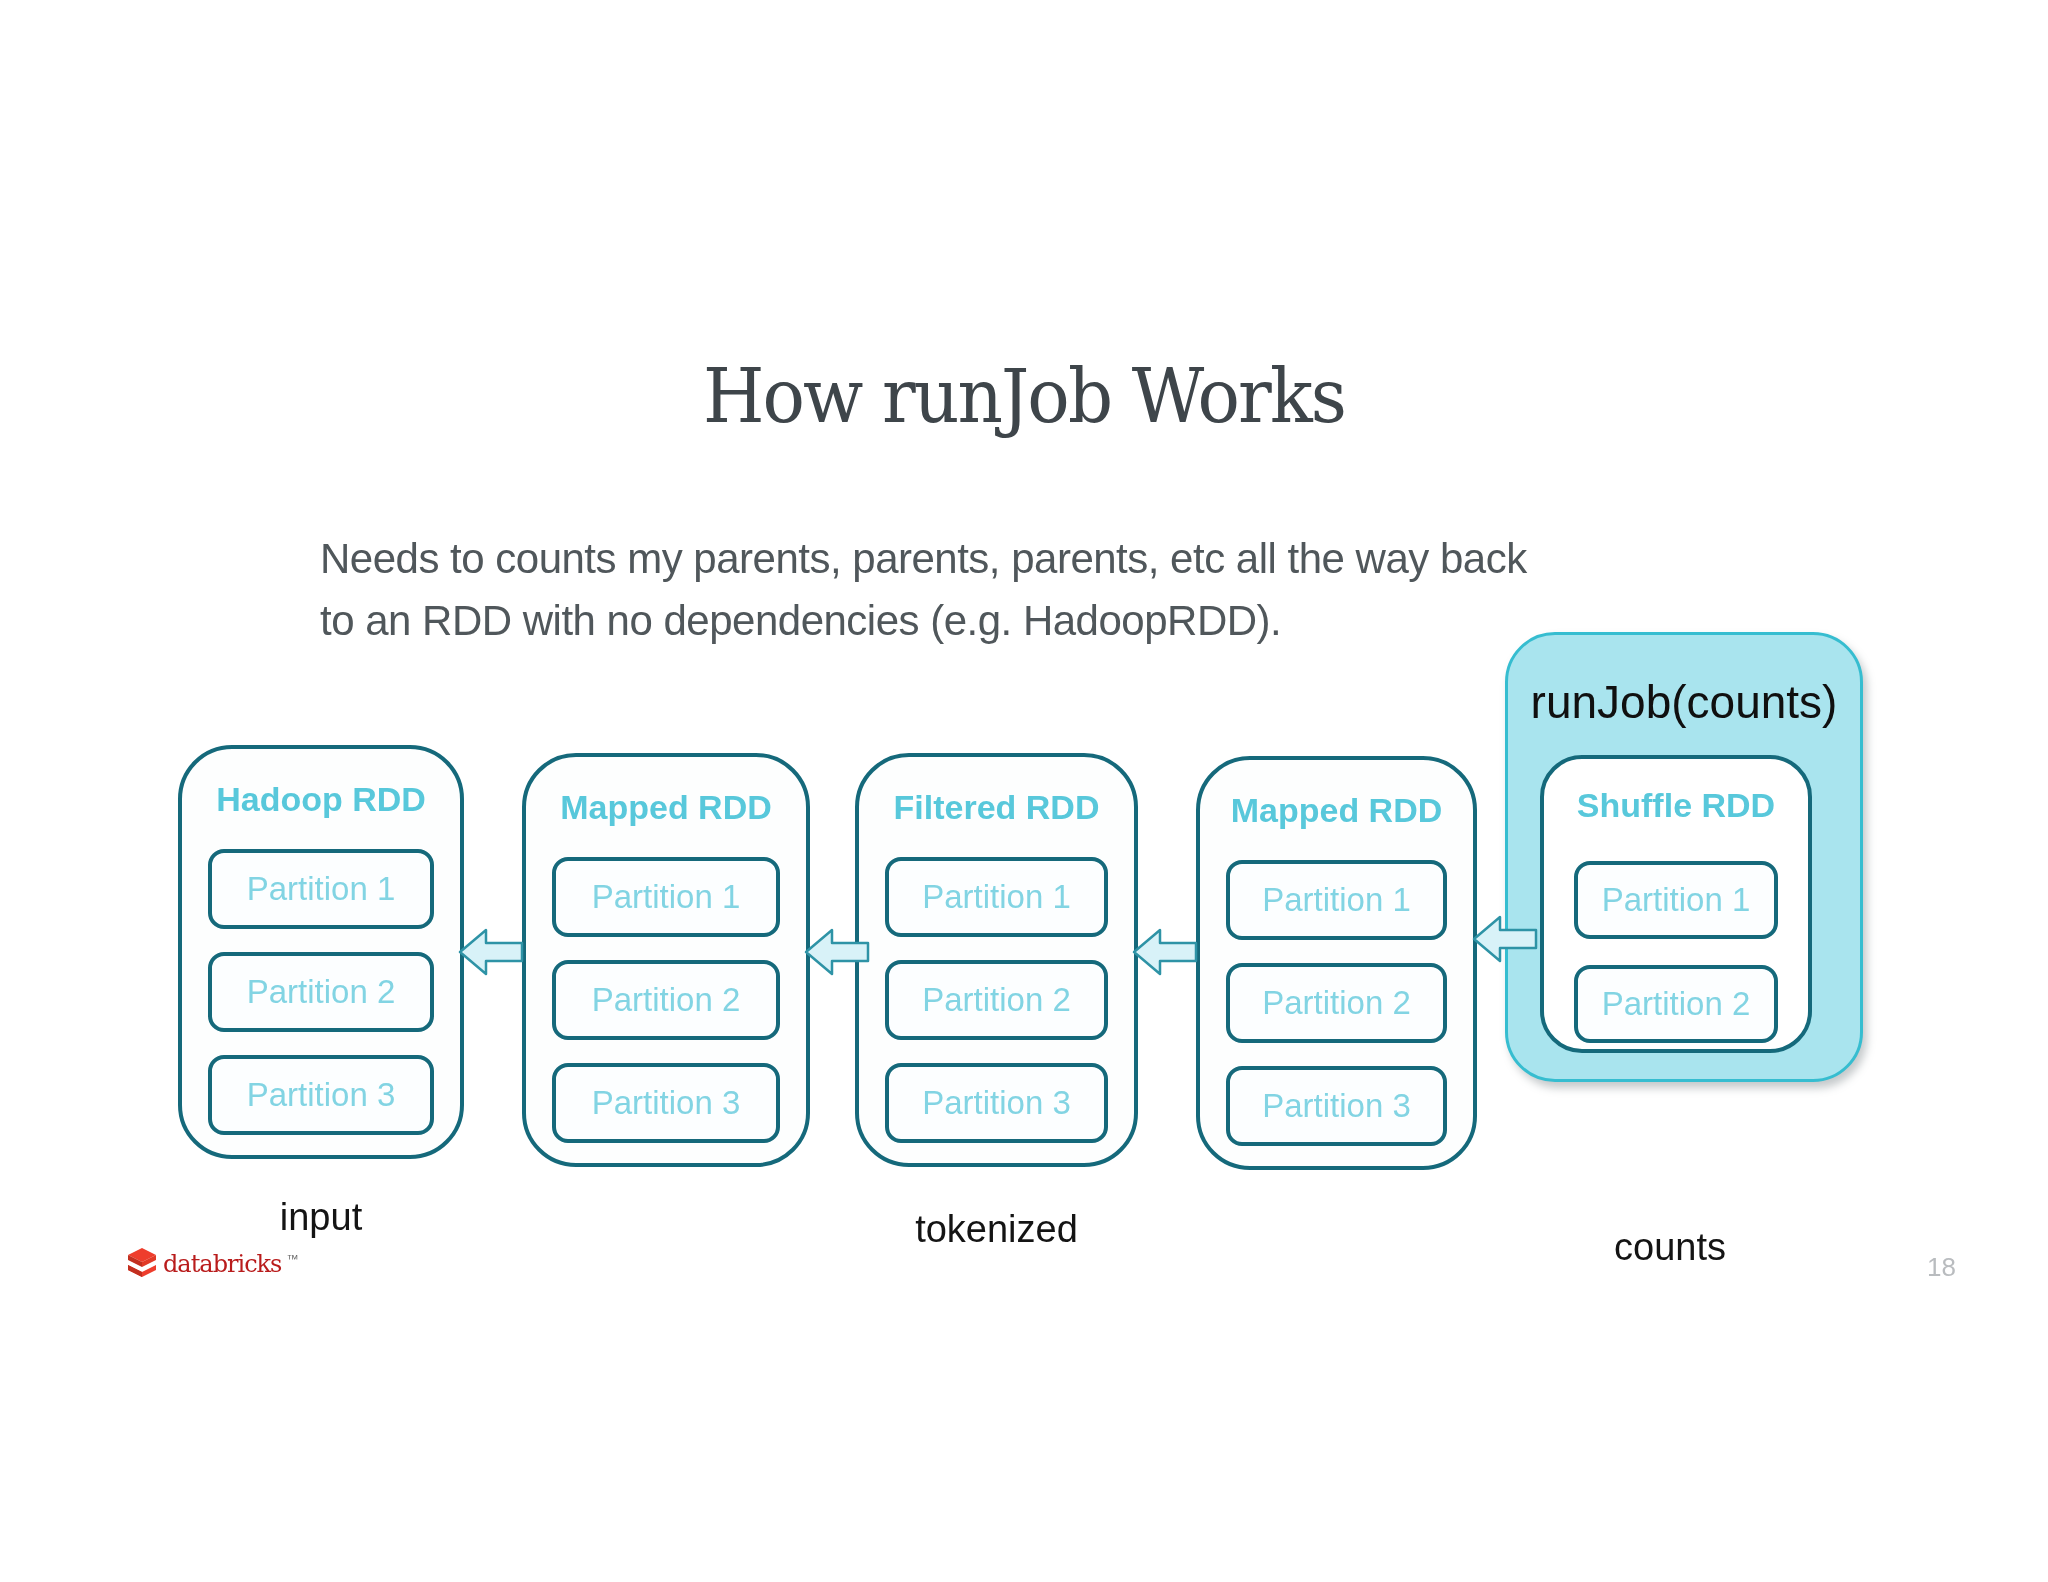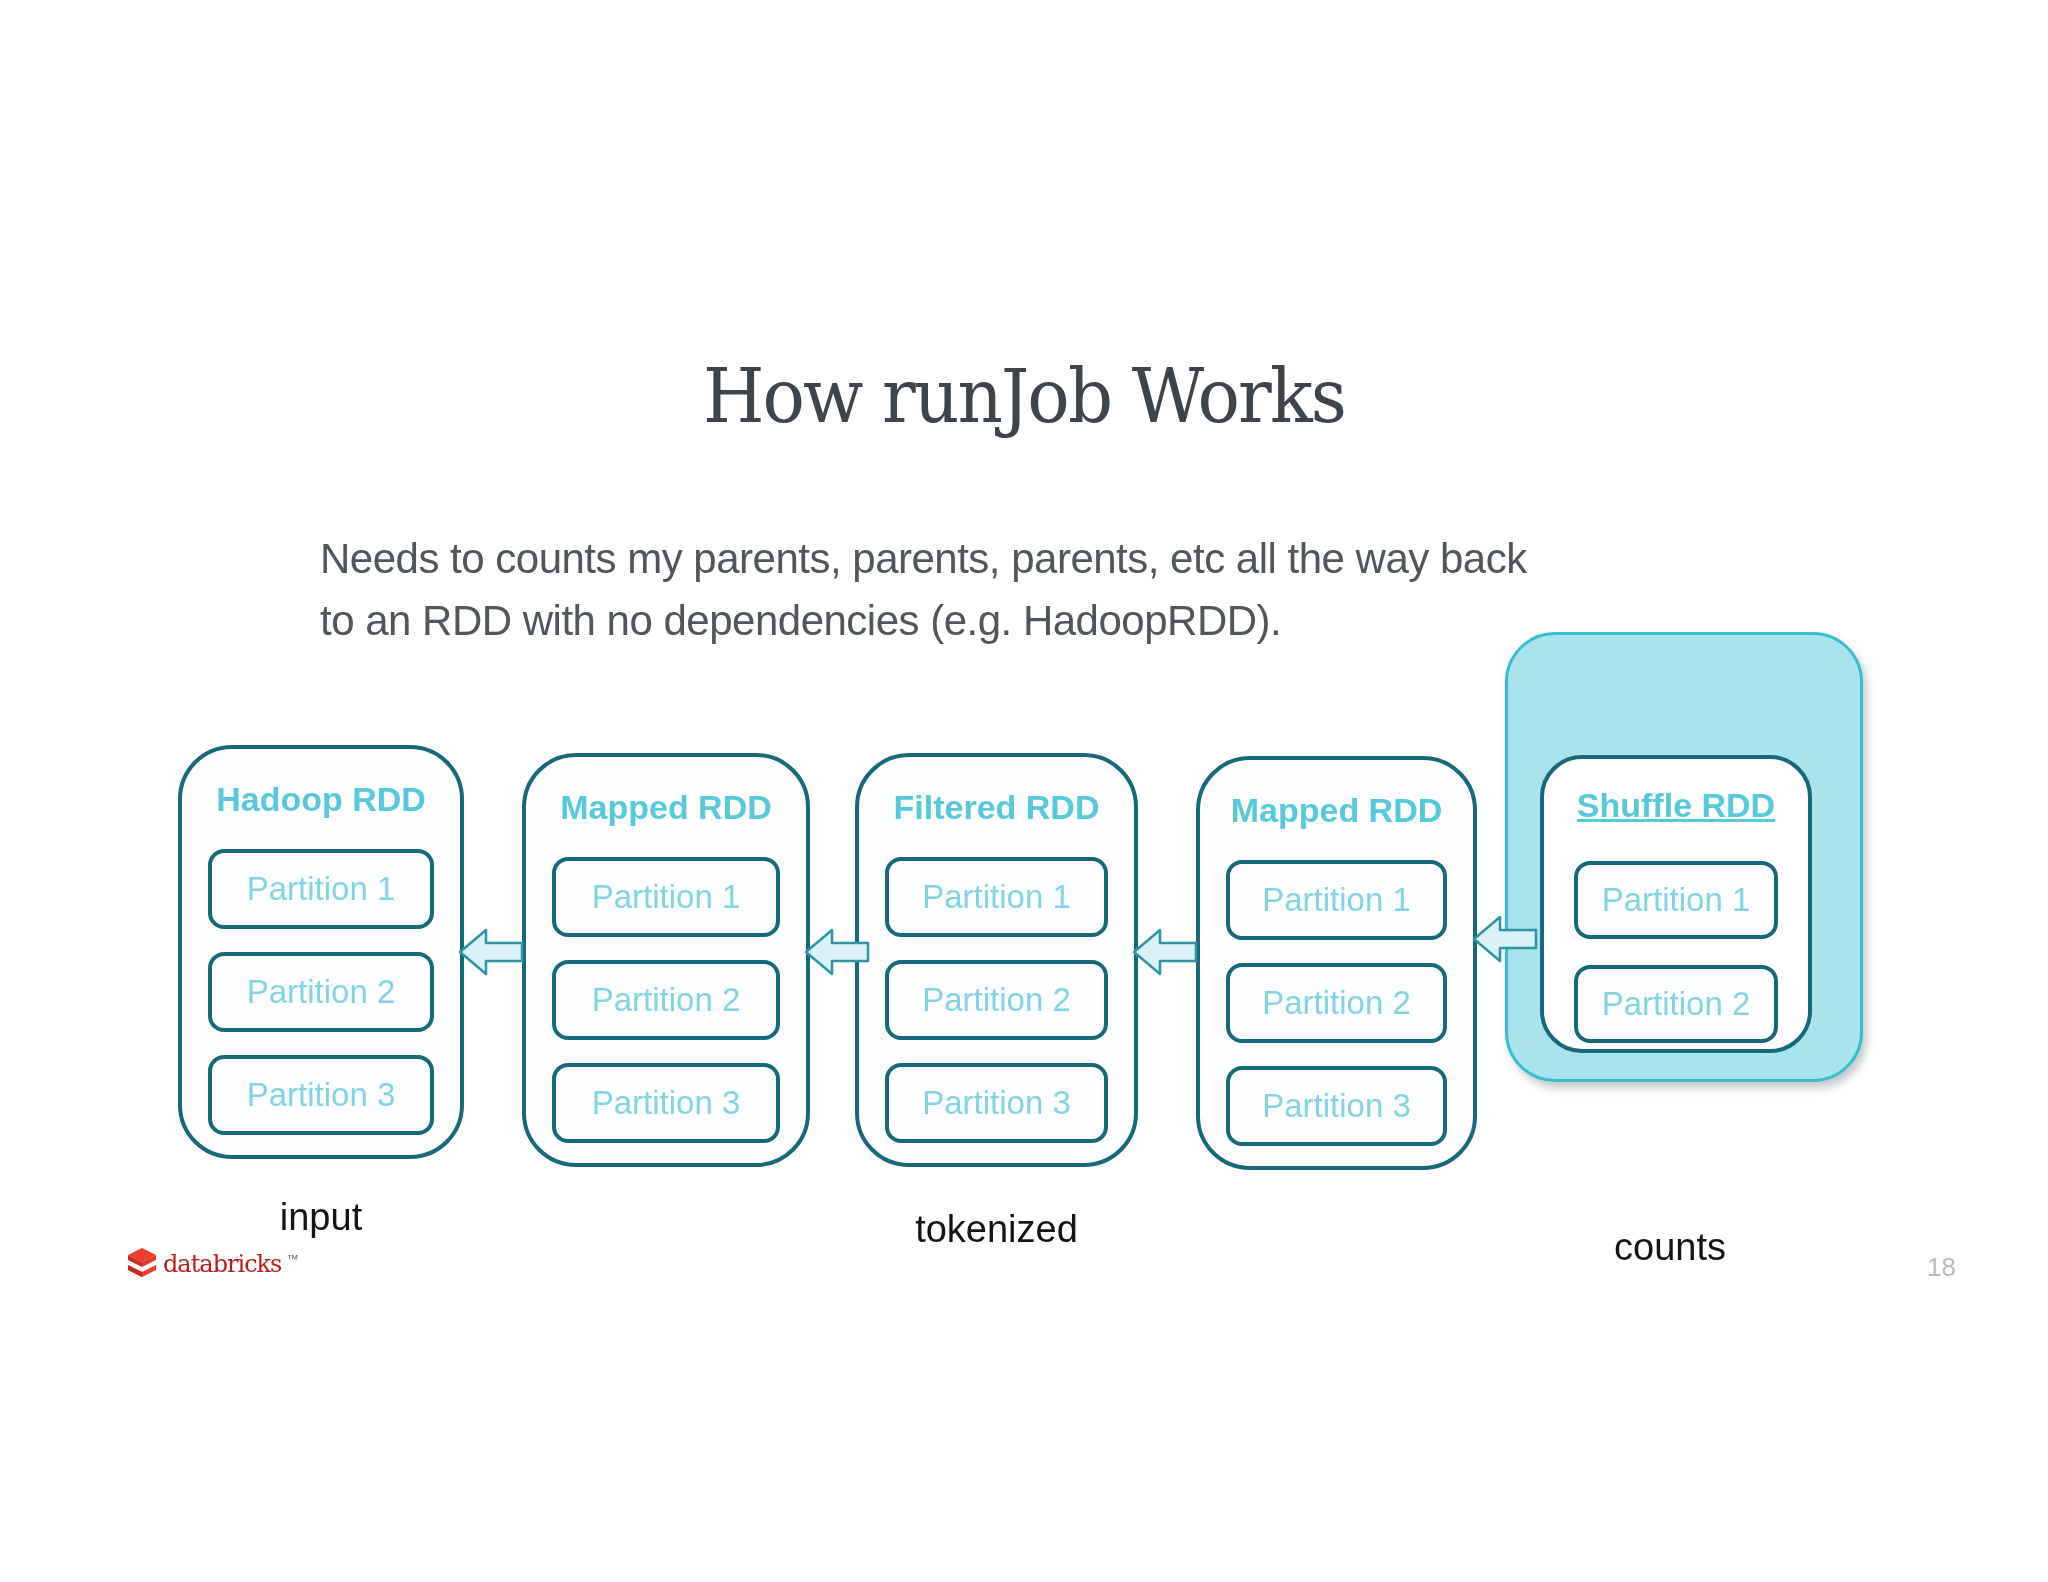--- a/index.html
+++ b/index.html
@@ -87,21 +87,21 @@
   }
   .shuffle-box{
     position:absolute;
     left:32px; top:120px;
     width:272px; height:298px;
     box-sizing:border-box;
     background:#ffffff;
     border:4px solid #15697b;
     border-radius:42px;
   }
-  .shuffle-box .rdd-title{margin-top:26px;text-decoration:underline;}
+  .shuffle-box .rdd-title{margin-top:26px;}
   .shuffle-box .parts{gap:26px;padding:36px 30px 0 30px;}
   .shuffle-box .part{height:78px;}
   
   .arrow{
     position:absolute;
     width:66px;height:50px;
     z-index:4;
   }
   
   .flow-label{
@@ -180,20 +180,21 @@
   <div class="rdd-box" style="left:1196px;top:756px;width:281px;height:414px">
     <div class="rdd-title">Mapped RDD</div>
     <div class="parts">
       <div class="part">Partition 1</div>
       <div class="part">Partition 2</div>
       <div class="part">Partition 3</div>
     </div>
   </div>
 
   <div class="highlight-box">
+    <div class="runjob-label">runJob(counts)</div>
     <div class="shuffle-box">
       <div class="rdd-title">Shuffle RDD</div>
       <div class="parts">
         <div class="part">Partition 1</div>
         <div class="part">Partition 2</div>
       </div>
     </div>
   </div>
 
   <svg class="arrow" style="left:458px;top:927px" viewBox="0 0 66 50">

